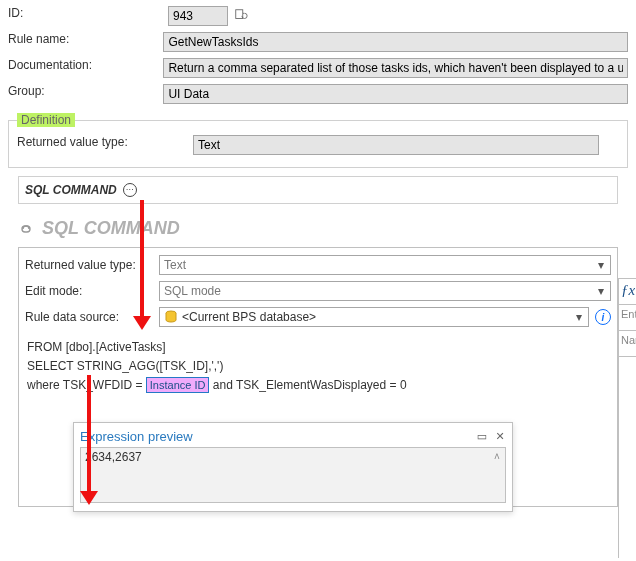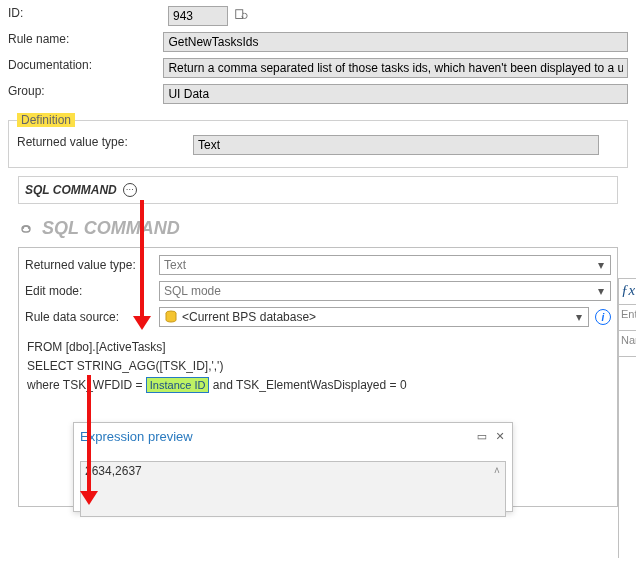--- a/index.html
+++ b/index.html
@@ -45,21 +45,21 @@
   }
   .def-group {
     margin: 8px 8px 0 8px;
     border: 1px solid #d0d0d0;
     position: relative;
     padding: 14px 8px 6px 8px;
   }
   .def-legend {
     position: absolute;
     top: -8px; left: 8px;
-    background: #fde047;
+    background: #bef264;
     padding: 0 4px;
     color: #666;
     font-size: 12px;
   }
   .tab-bar {
     margin: 8px 18px 0 18px;
     border: 1px solid #d0d0d0;
     display: flex;
     align-items: center;
     height: 28px;
@@ -145,21 +145,21 @@
     border: 0;
     padding: 6px 2px 2px 2px;
     font-family: "Segoe UI", Tahoma, Arial, sans-serif;
     font-size: 12px;
     line-height: 1.6;
     color: #333;
   }
   .token-ref {
     display: inline-block;
     border: 1px solid #2479c6;
-    background: #bef264;
+    background: #f0abfc;
     color: #1b4f87;
     padding: 0 3px;
     font-size: 11px;
     line-height: 14px;
     vertical-align: baseline;
   }
   .preview-popup {
     position: absolute;
     left: 54px; top: 174px;
     width: 440px; height: 90px;
@@ -168,21 +168,21 @@
     box-shadow: 0 2px 6px rgba(0,0,0,0.15);
     padding: 4px 6px 6px 6px;
   }
   .preview-head {
     display: flex;
     align-items: center;
     justify-content: space-between;
     color: #2a7abf;
     font-size: 13px;
     height: 18px;
-    margin-bottom: 16px;
+    margin-bottom: 2px;
   }
   .preview-head .wc {
     display: flex; gap: 6px; color: #666; font-size: 11px;
   }
   .wc span { width: 12px; height: 12px; display: inline-flex; align-items:center; justify-content:center; }
   .preview-body {
     border: 1px solid #c0c0c0;
     background: #f2f2f2;
     height: 56px;
     padding: 2px 4px;

